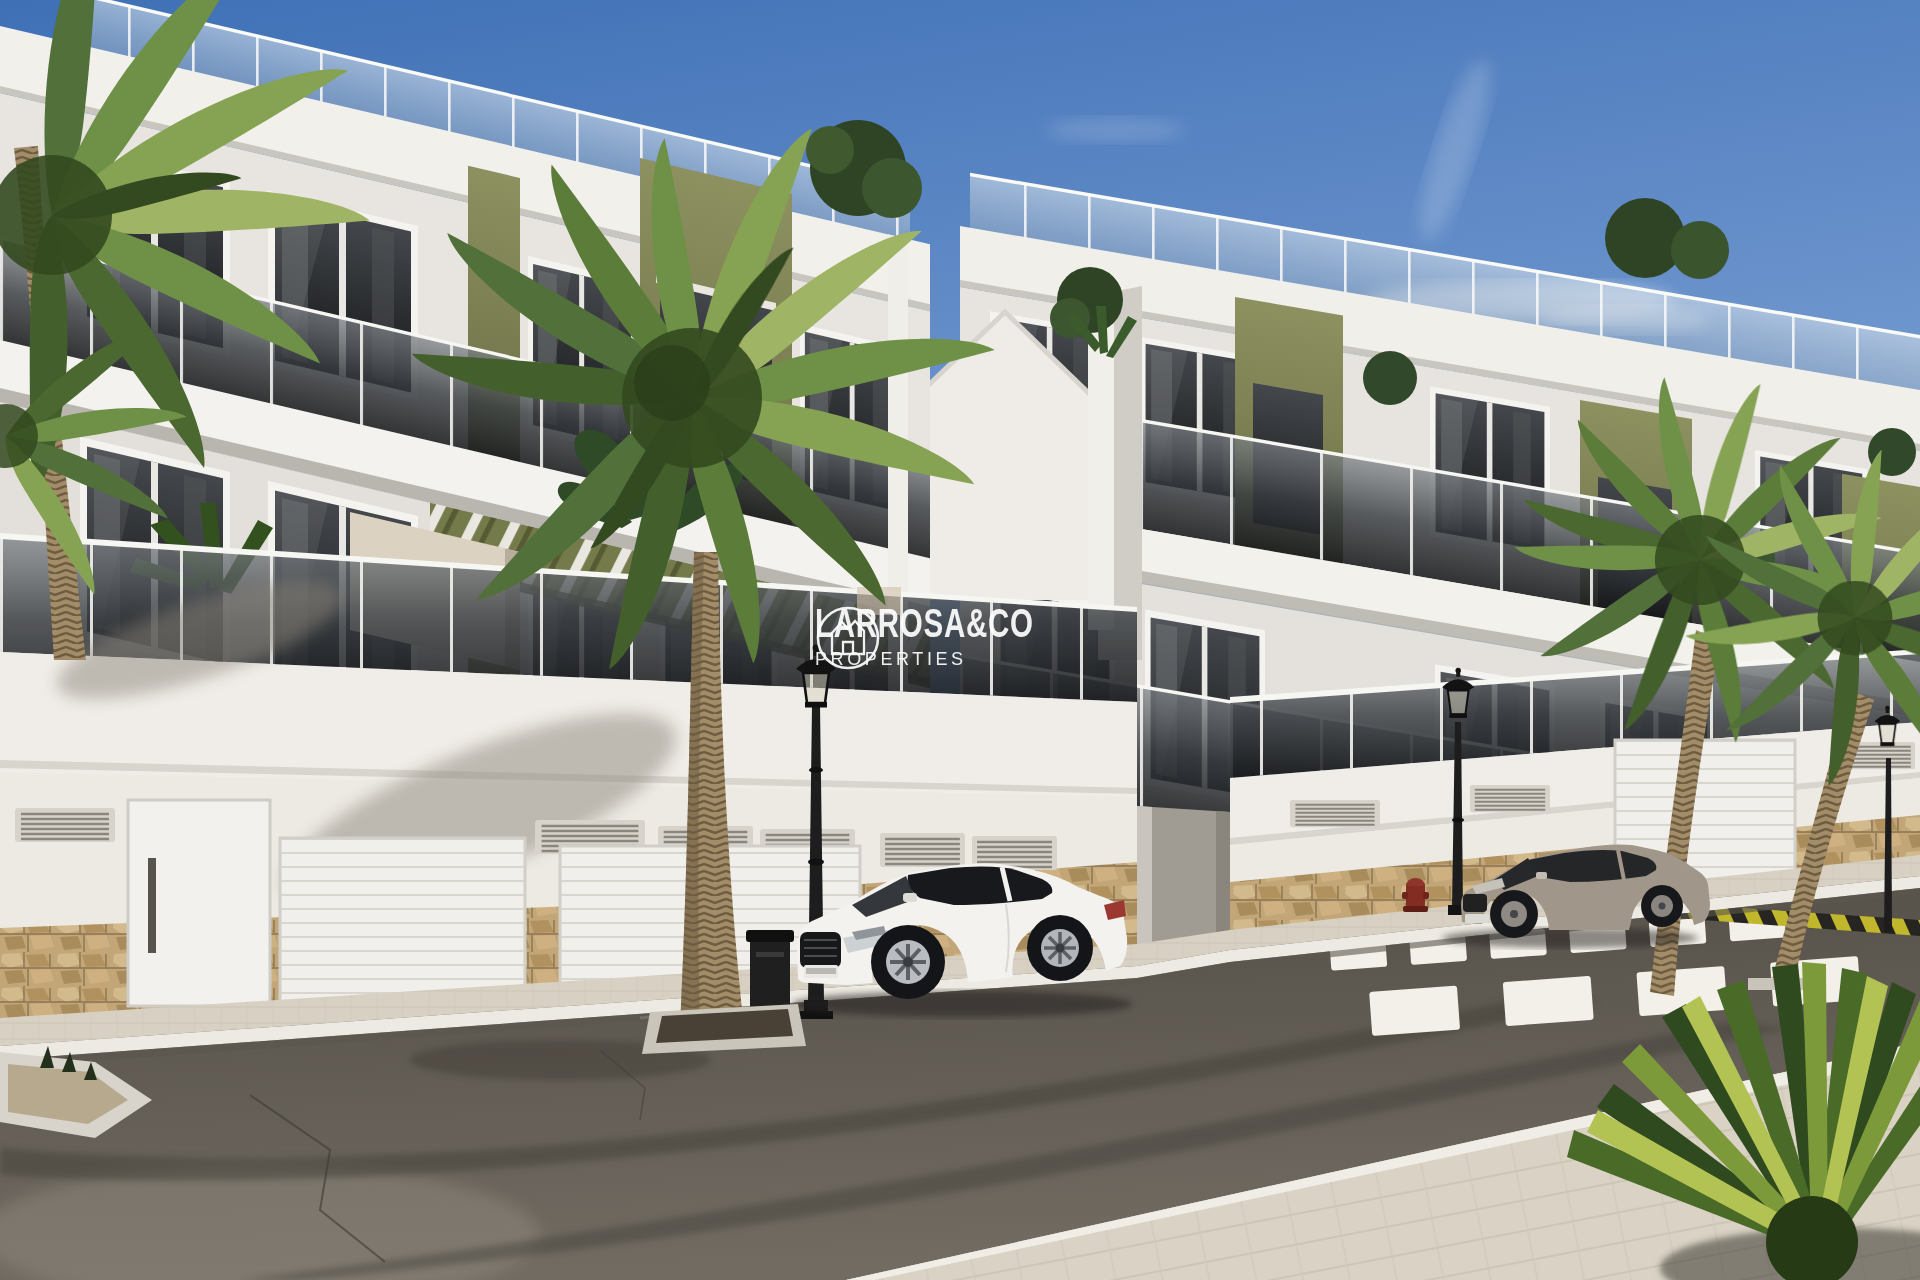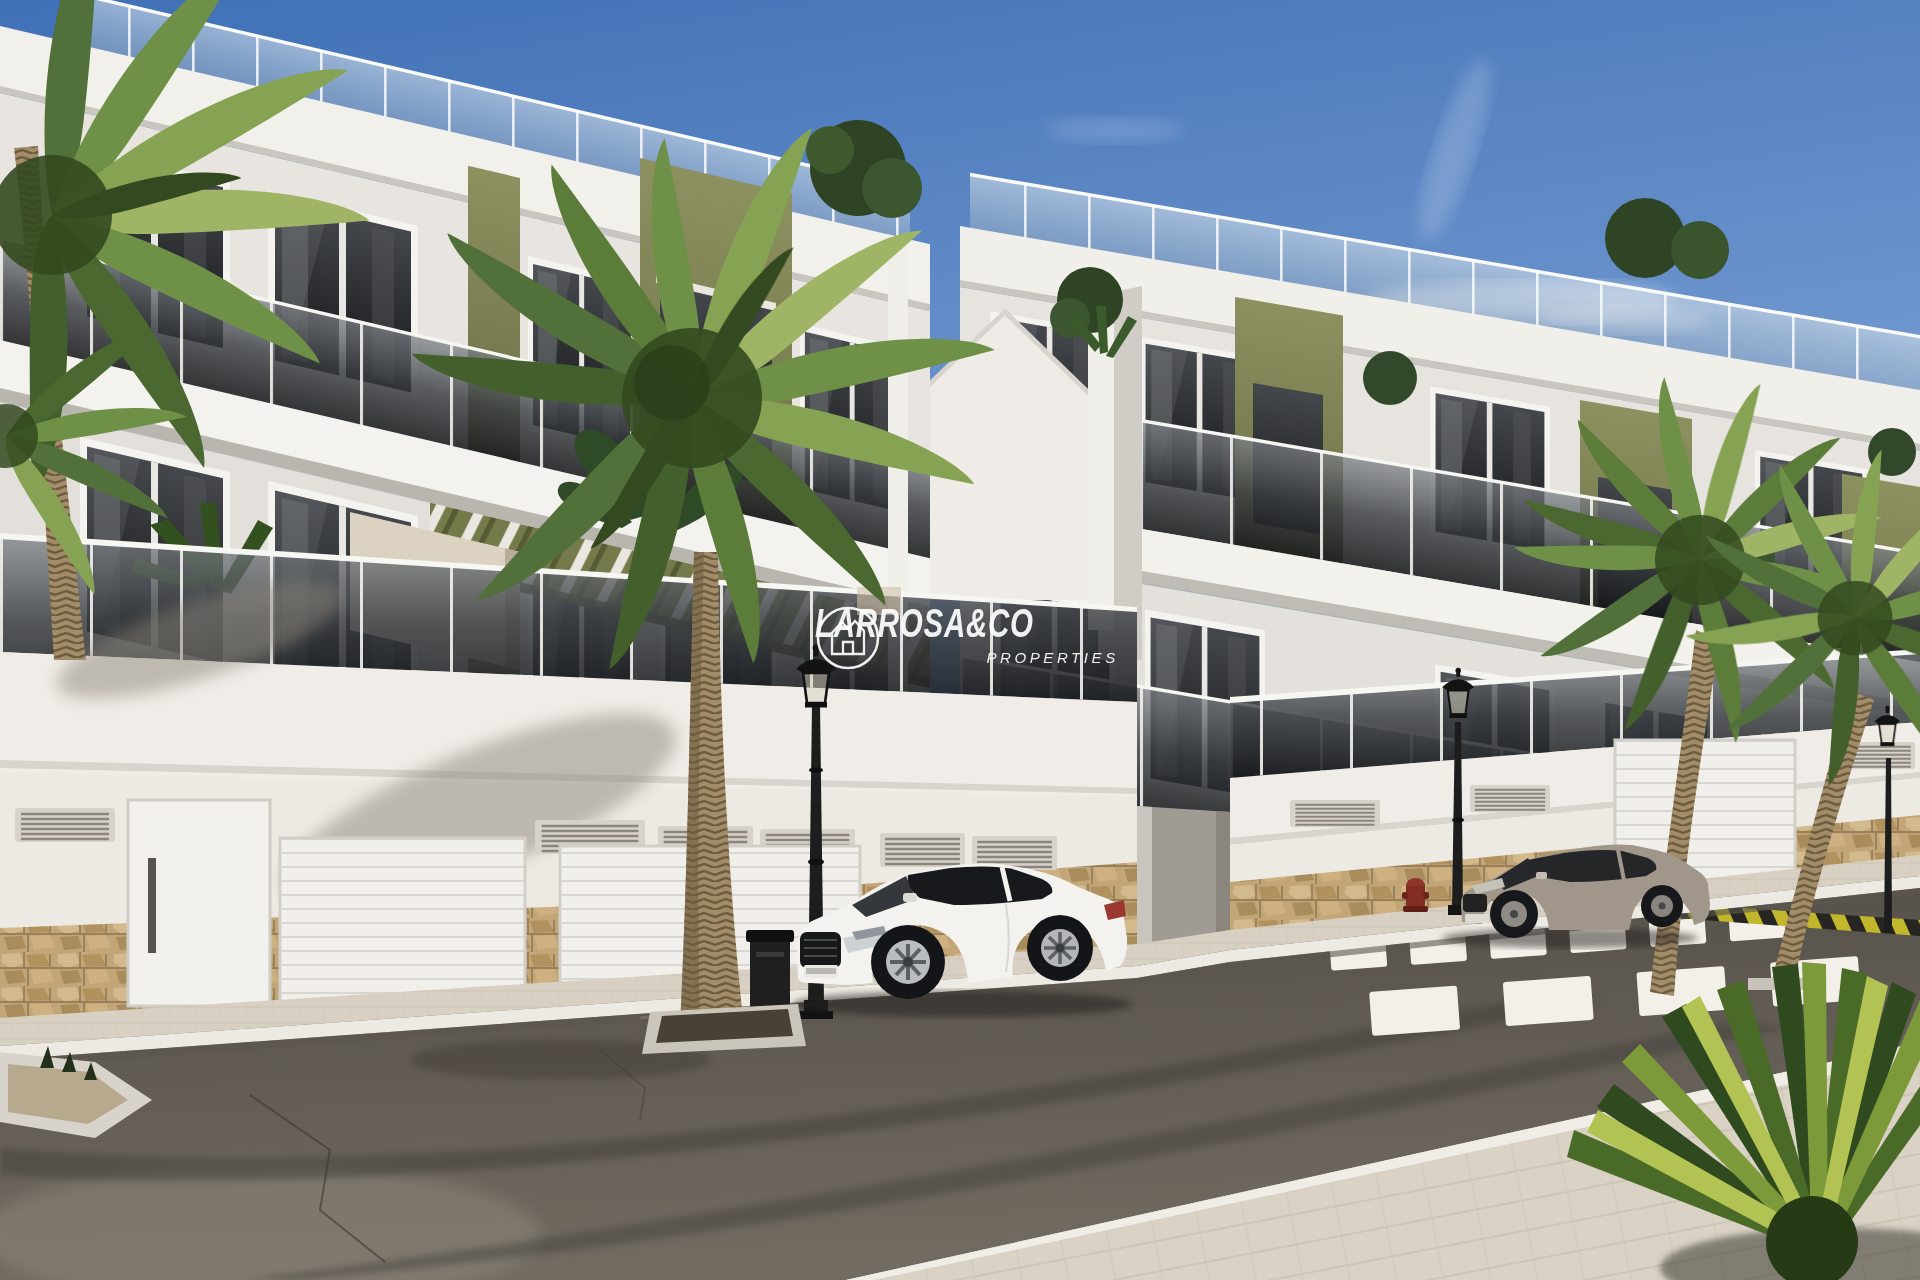--- a/index.html
+++ b/index.html
@@ -1,23 +1,23 @@
 <!DOCTYPE html>
 <html><head>
 <meta charset="utf-8">
 <style>
   html,body{margin:0;padding:0;background:#222;}
   .stage{position:relative;width:1920px;height:1280px;overflow:hidden;font-family:"Liberation Sans",sans-serif;}
   .stage svg{position:absolute;inset:0;display:block;}
   .watermark{position:absolute;left:815px;top:603px;display:flex;align-items:flex-start;gap:11px;
              color:rgba(255,255,255,0.92);pointer-events:none;}
-  .wm-text{display:flex;flex-direction:column;font-style:italic;}
+  .wm-text{display:flex;flex-direction:column;}
   .wm-name{font-size:41px;font-weight:700;line-height:1;letter-spacing:1px;white-space:nowrap;
            transform:scaleX(.72);transform-origin:left top;}
-  .wm-tagline{font-size:15px;font-weight:400;letter-spacing:3.6px;margin-top:5px;white-space:nowrap;text-align:right;}
+  .wm-tagline{font-size:18px;font-weight:400;letter-spacing:3.6px;margin-top:5px;white-space:nowrap;}
 </style>
 </head>
 <body>
 
 <div class="stage">
 <svg width="1920" height="1280" viewBox="0 0 1920 1280" xmlns="http://www.w3.org/2000/svg">
 <defs>
   <linearGradient id="sky" x1="0" y1="0" x2="0.22" y2="1">
     <stop offset="0" stop-color="#3f70b6"></stop>
     <stop offset="0.45" stop-color="#6d95cd"></stop>

